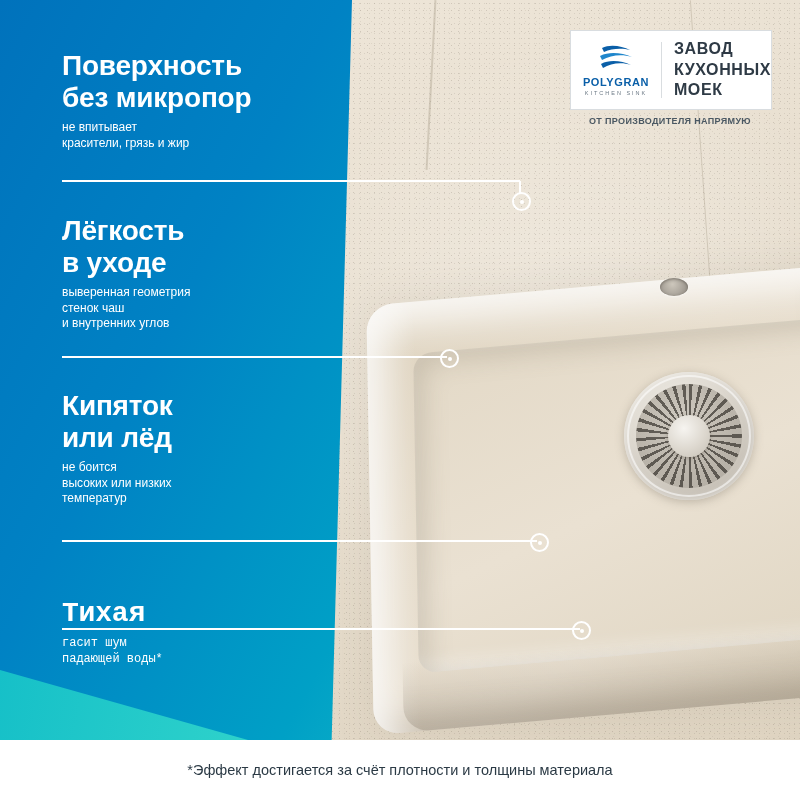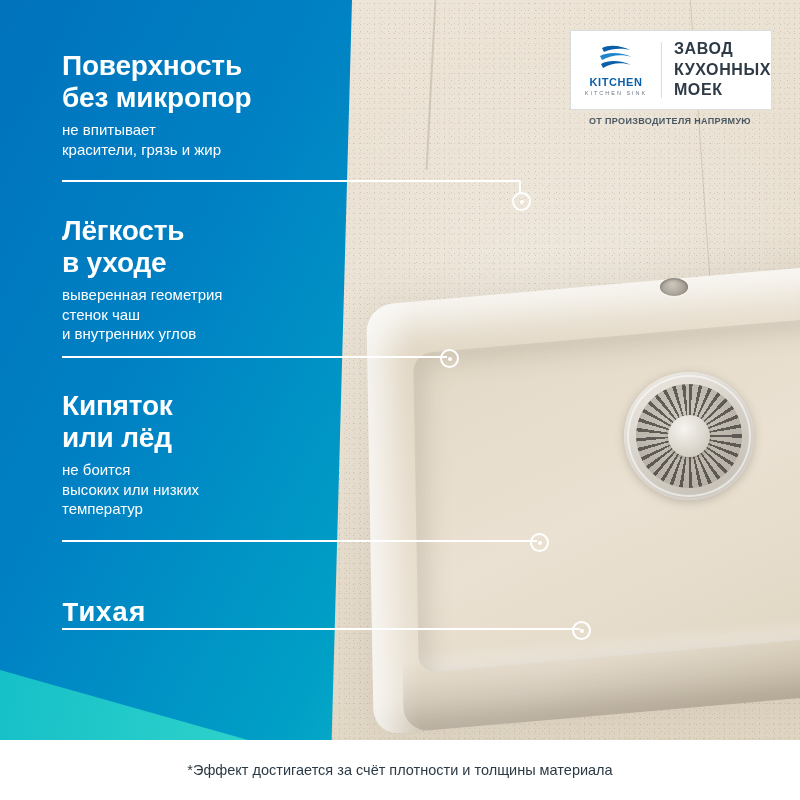--- a/index.html
+++ b/index.html
@@ -175,21 +175,21 @@
   }
   .feature .f-title {
     font-size: 28px;
     font-weight: bold;
     line-height: 1.14;
     letter-spacing: -0.2px;
     margin: 0 0 6px 0;
     white-space: pre-line;
   }
   .feature .f-sub {
-    font-size: 15px;
+    font-size: 12px;
     line-height: 1.32;
     margin: 0;
     white-space: pre-line;
     font-weight: normal;
   }
   .f1 { top: 50px; }
   .f2 { top: 215px; }
   .f3 { top: 390px; }
   .f4 { top: 598px; font-family: Liberation Mono, monospace; }
 
@@ -377,32 +377,34 @@
   <div class="feature f3">
     <p class="f-title">Кипяток
 или лёд</p>
     <p class="f-sub">не боится
 высоких или низких
 температур</p>
   </div>
 
   <div class="feature f4">
     <p class="f-title">Тихая</p>
+    <p class="f-sub">гасит шум
+падающей воды*</p>
   </div>
 
   <div class="logo-card">
     <div class="logo-left">
       <div class="logo-mark">
         <svg viewBox="0 0 40 30" width="40" height="30" aria-hidden="true">
           <path d="M6 4 C14 0 26 2 34 6 C27 4 16 4 8 8 Z" fill="#0a5fa8"></path>
           <path d="M4 12 C14 7 26 9 36 13 C26 10 15 11 6 16 Z" fill="#1f86cc"></path>
           <path d="M5 20 C14 15 26 17 35 21 C26 18 15 19 7 24 Z" fill="#0a5fa8"></path>
         </svg>
       </div>
-      <div class="logo-word">KITCHEN</div>
+      <div class="logo-word">POLYGRAN</div>
       <div class="logo-sub">KITCHEN SINK</div>
     </div>
     <div class="logo-divider"></div>
     <div class="logo-right">ЗАВОД
 КУХОННЫХ
 МОЕК</div>
   </div>
 
   <div class="logo-caption">ОТ ПРОИЗВОДИТЕЛЯ НАПРЯМУЮ</div>
 

